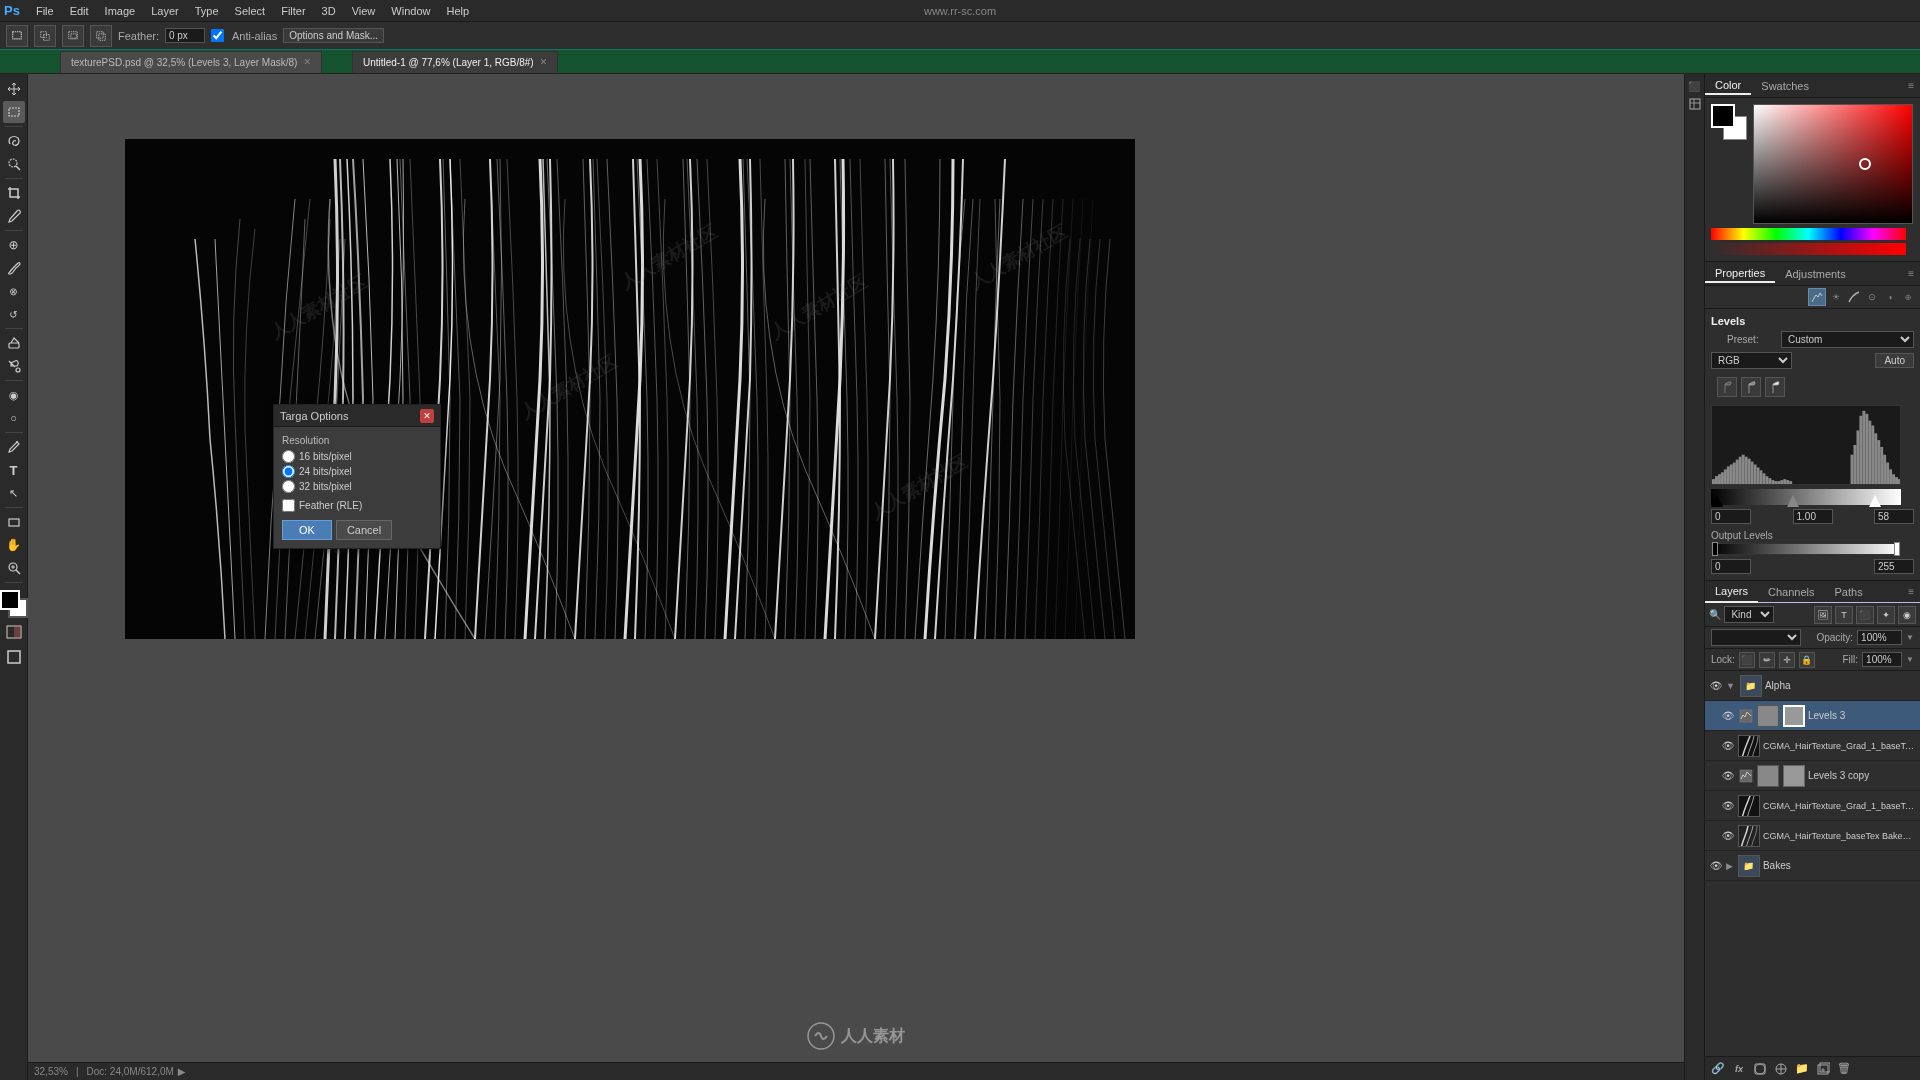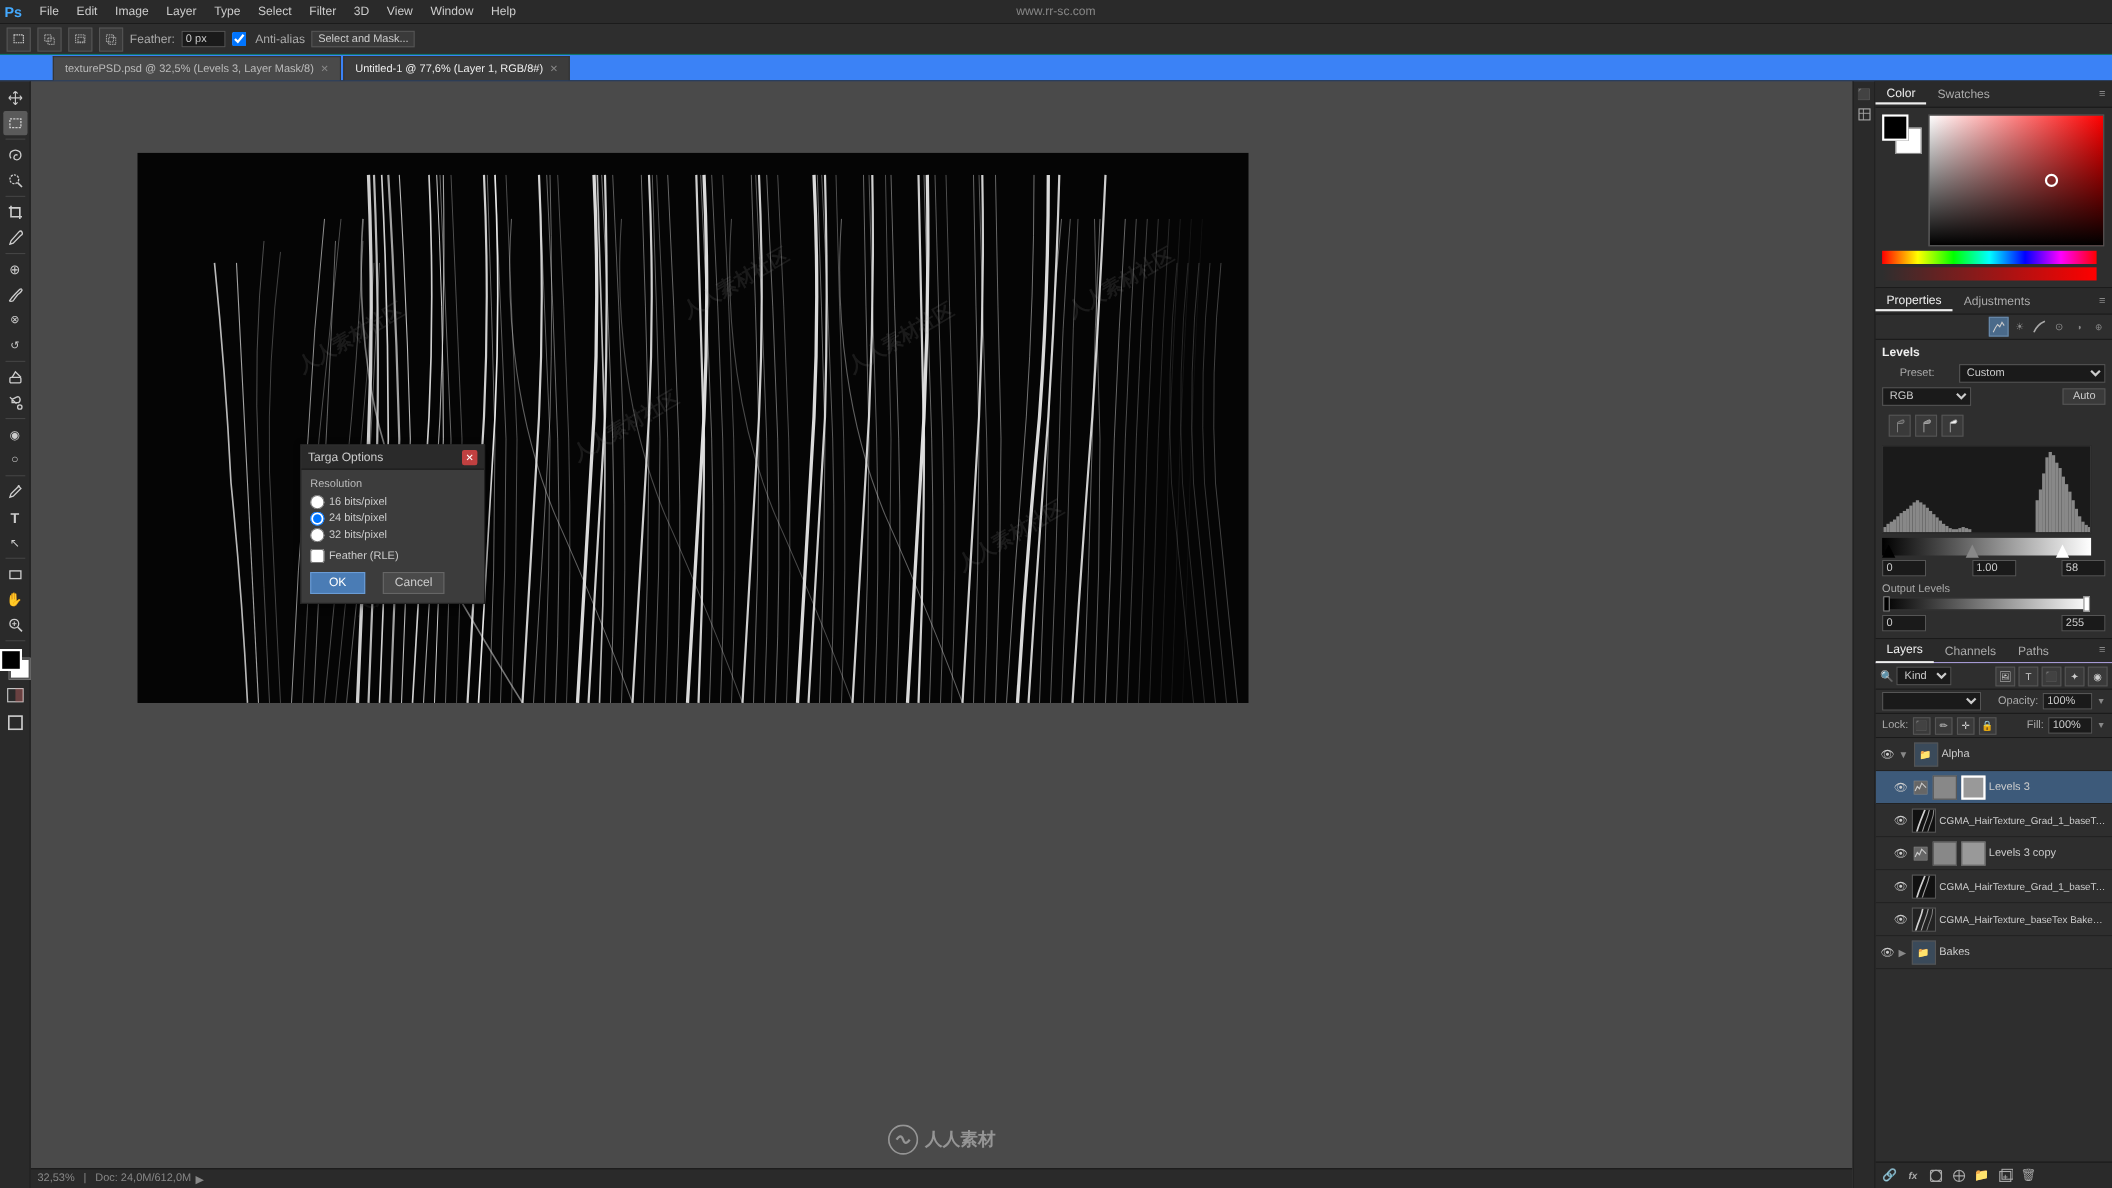--- a/index.html
+++ b/index.html
@@ -11,21 +11,21 @@
     #menubar .title-center { position: absolute; left: 50%; transform: translateX(-50%); color: #888; font-size: 11px; }
 
     
     #optionsbar { display: flex; align-items: center; height: 28px; background: #2e2e2e; border-bottom: 1px solid #0f766e; padding: 0 6px; gap: 6px; }
     #optionsbar .opt-btn { background: #3a3a3a; border: 1px solid #555; color: #ccc; padding: 1px 5px; font-size: 10px; cursor: pointer; }
     #optionsbar .opt-label { font-size: 11px; color: #aaa; }
     #optionsbar .opt-input { background: #1a1a1a; border: 1px solid #555; color: #ccc; width: 40px; padding: 1px 3px; font-size: 10px; }
     #optionsbar .opt-checkbox { margin-right: 2px; }
 
     
-    #tabsbar { display: flex; align-items: center; height: 24px; background: #3b82f6; border-bottom: 1px solid #222; padding-left: 48px; }
+    #tabsbar { display: flex; align-items: center; height: 24px; background: #14532d; border-bottom: 1px solid #222; padding-left: 60px; gap: 28px; }
     .tab { display: flex; align-items: center; height: 22px; padding: 0 10px; background: #4a4a4a; border: 1px solid #333; border-bottom: none; font-size: 10px; color: #bbb; margin-right: 2px; cursor: pointer; }
     .tab.active { background: #3c3c3c; color: #eee; }
     .tab .tab-close { margin-left: 6px; font-size: 9px; color: #888; cursor: pointer; }
 
     
     #main { display: flex; height: calc(1080px - 22px - 28px - 24px); }
 
     
     #left-panel { width: 28px; background: #2a2a2a; border-right: 1px solid #1a1a1a; display: flex; flex-direction: column; align-items: center; padding-top: 4px; gap: 1px; }
     .tool-btn { width: 22px; height: 22px; display: flex; align-items: center; justify-content: center; color: #bbb; font-size: 12px; cursor: pointer; border-radius: 2px; }
@@ -88,21 +88,21 @@
     #targa-dialog { position: absolute; left: 245px; top: 330px; width: 168px; background: #3c3c3c; border: 1px solid #222; box-shadow: 2px 2px 8px rgba(0,0,0,0.7); pointer-events: all; }
     .dialog-title-bar { display: flex; align-items: center; justify-content: space-between; height: 22px; background: #2a2a2a; padding: 0 6px; border-bottom: 1px solid #1a1a1a; }
     .dialog-title { font-size: 11px; color: #ccc; }
     .dialog-close-btn { width: 14px; height: 14px; background: #c04040; border: none; color: #fff; font-size: 9px; cursor: pointer; display: flex; align-items: center; justify-content: center; border-radius: 2px; }
     .dialog-body { padding: 8px; }
     .dialog-section-label { font-size: 10px; color: #bbb; margin-bottom: 4px; }
     .dialog-radio-row { display: flex; align-items: center; margin-bottom: 2px; gap: 4px; font-size: 10px; color: #ccc; }
     .dialog-radio-row input[type=radio] { cursor: pointer; }
     .dialog-checkbox-row { display: flex; align-items: center; margin-top: 6px; gap: 4px; font-size: 10px; color: #ccc; }
     .dialog-checkbox-row input[type=checkbox] { cursor: pointer; }
-    .dialog-btn-row { display: flex; gap: 16px; margin-top: 8px; }
+    .dialog-btn-row { display: flex; gap: 4px; margin-top: 8px; }
     .dialog-btn-ok { background: #4a7cb5; border: 1px solid #6a9cd5; color: #fff; font-size: 11px; padding: 3px 16px; cursor: pointer; }
     .dialog-btn-cancel { background: #4a4a4a; border: 1px solid #666; color: #ccc; font-size: 11px; padding: 3px 10px; cursor: pointer; }
 
     
     ::-webkit-scrollbar { width: 8px; }
     ::-webkit-scrollbar-track { background: #2a2a2a; }
     ::-webkit-scrollbar-thumb { background: #555; border-radius: 4px; }
 
     
     #right-icons { width: 20px; background: #2a2a2a; border-left: 1px solid #1a1a1a; display: flex; flex-direction: column; align-items: center; padding-top: 4px; gap: 2px; }
@@ -158,21 +158,21 @@
   <div class="opt-btn" style="width:22px;height:22px;display:flex;align-items:center;justify-content:center;">
     <svg width="14" height="14" viewBox="0 0 14 14">
       <rect x="1" y="1" width="9" height="9" fill="none" stroke="#ccc" stroke-width="1" stroke-dasharray="2,1"></rect>
       <rect x="4" y="4" width="9" height="9" fill="none" stroke="#ccc" stroke-width="1" stroke-dasharray="2,1"></rect>
     </svg>
   </div>
   <span class="opt-label">Feather:</span>
   <input class="opt-input" type="text" value="0 px" style="">
   <input class="opt-checkbox" type="checkbox" checked="" style="">
   <span class="opt-label">Anti-alias</span>
-  <button class="opt-btn">Select and Mask...</button>
+  <button class="opt-btn">Options and Mask...</button>
 </div>
 
 <div id="tabsbar">
   <div class="tab" style="font-size:10px;">
     <span>texturePSD.psd @ 32,5% (Levels 3, Layer Mask/8)</span>
     <span class="tab-close">✕</span>
   </div>
   <div class="tab active">
     <span>Untitled-1 @ 77,6% (Layer 1, RGB/8#)</span>
     <span class="tab-close">✕</span>

